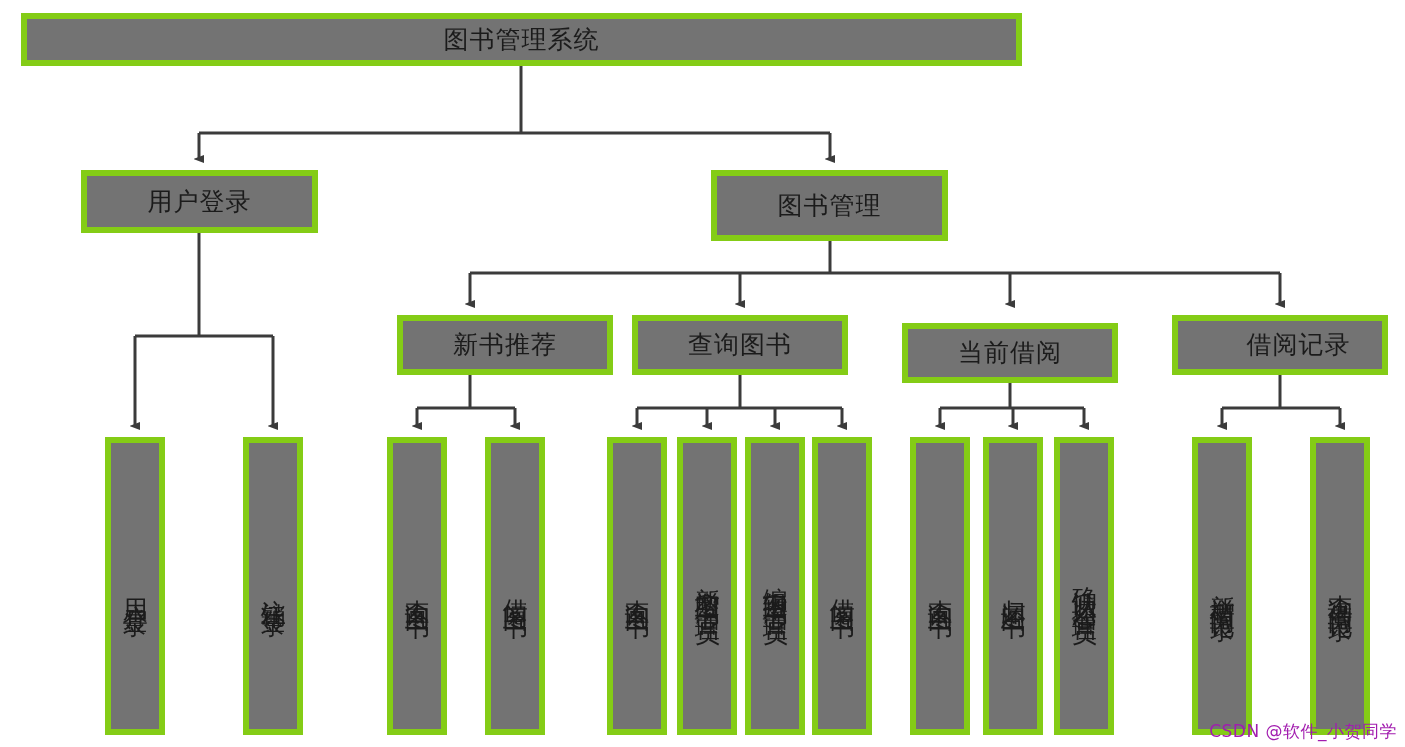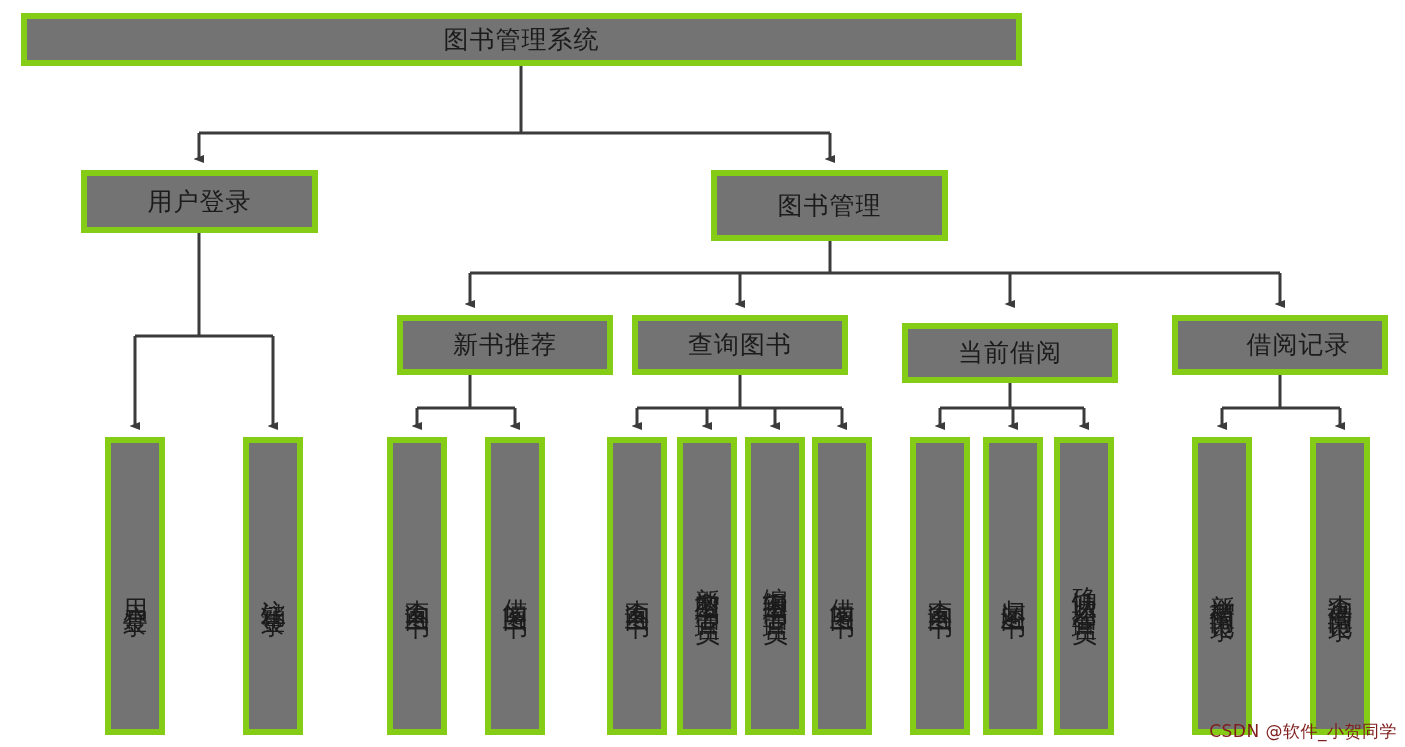--- a/index.html
+++ b/index.html
@@ -50,21 +50,21 @@
     font-size: 25px;
     line-height: 1.18;
     letter-spacing: 5px;
     white-space: nowrap;
   }
   .watermark {
     position: absolute;
     right: 8px;
     bottom: 4px;
     font-size: 17px;
-    color: #7f1d1d;
+    color: #a21caf;
     letter-spacing: 0.5px;
     white-space: nowrap;
   }
 </style>
 </head>
 <body>
 
 <div id="canvas">
 
   <svg class="wires" viewBox="0 0 1405 747">

